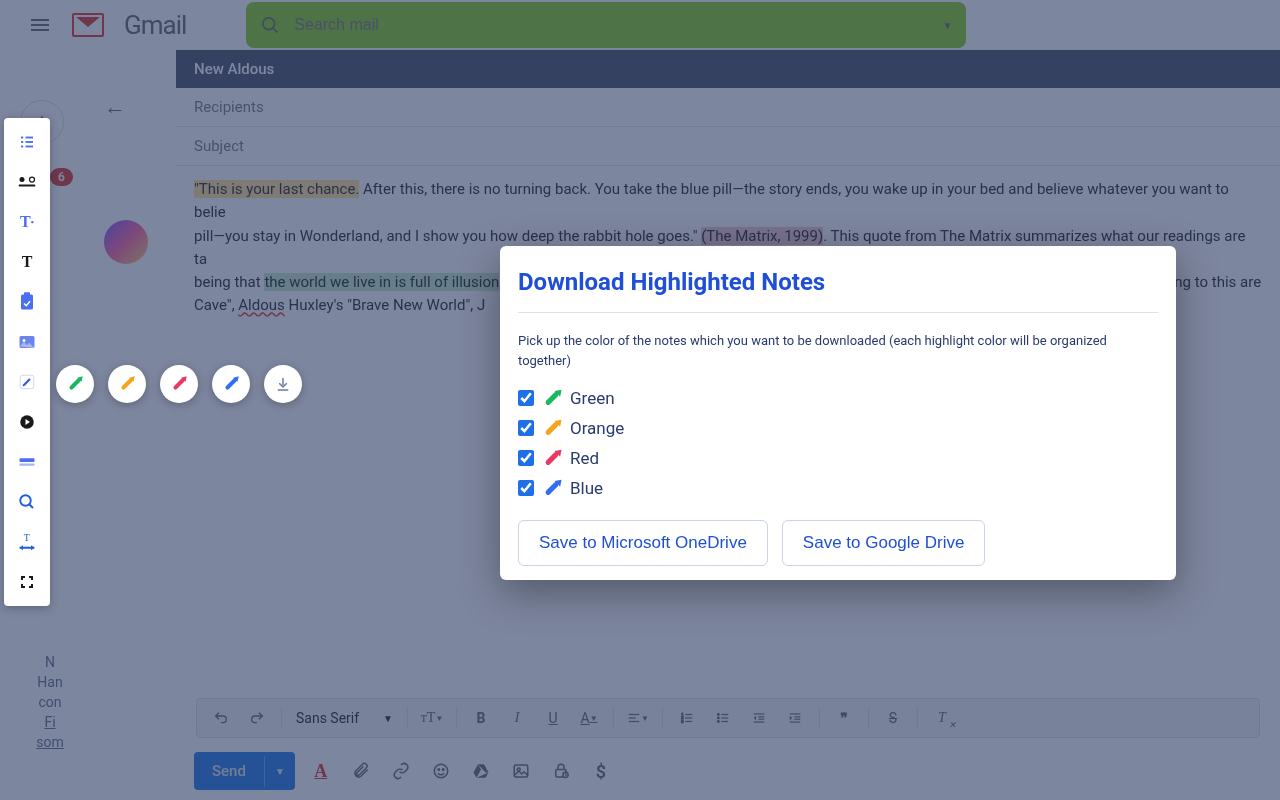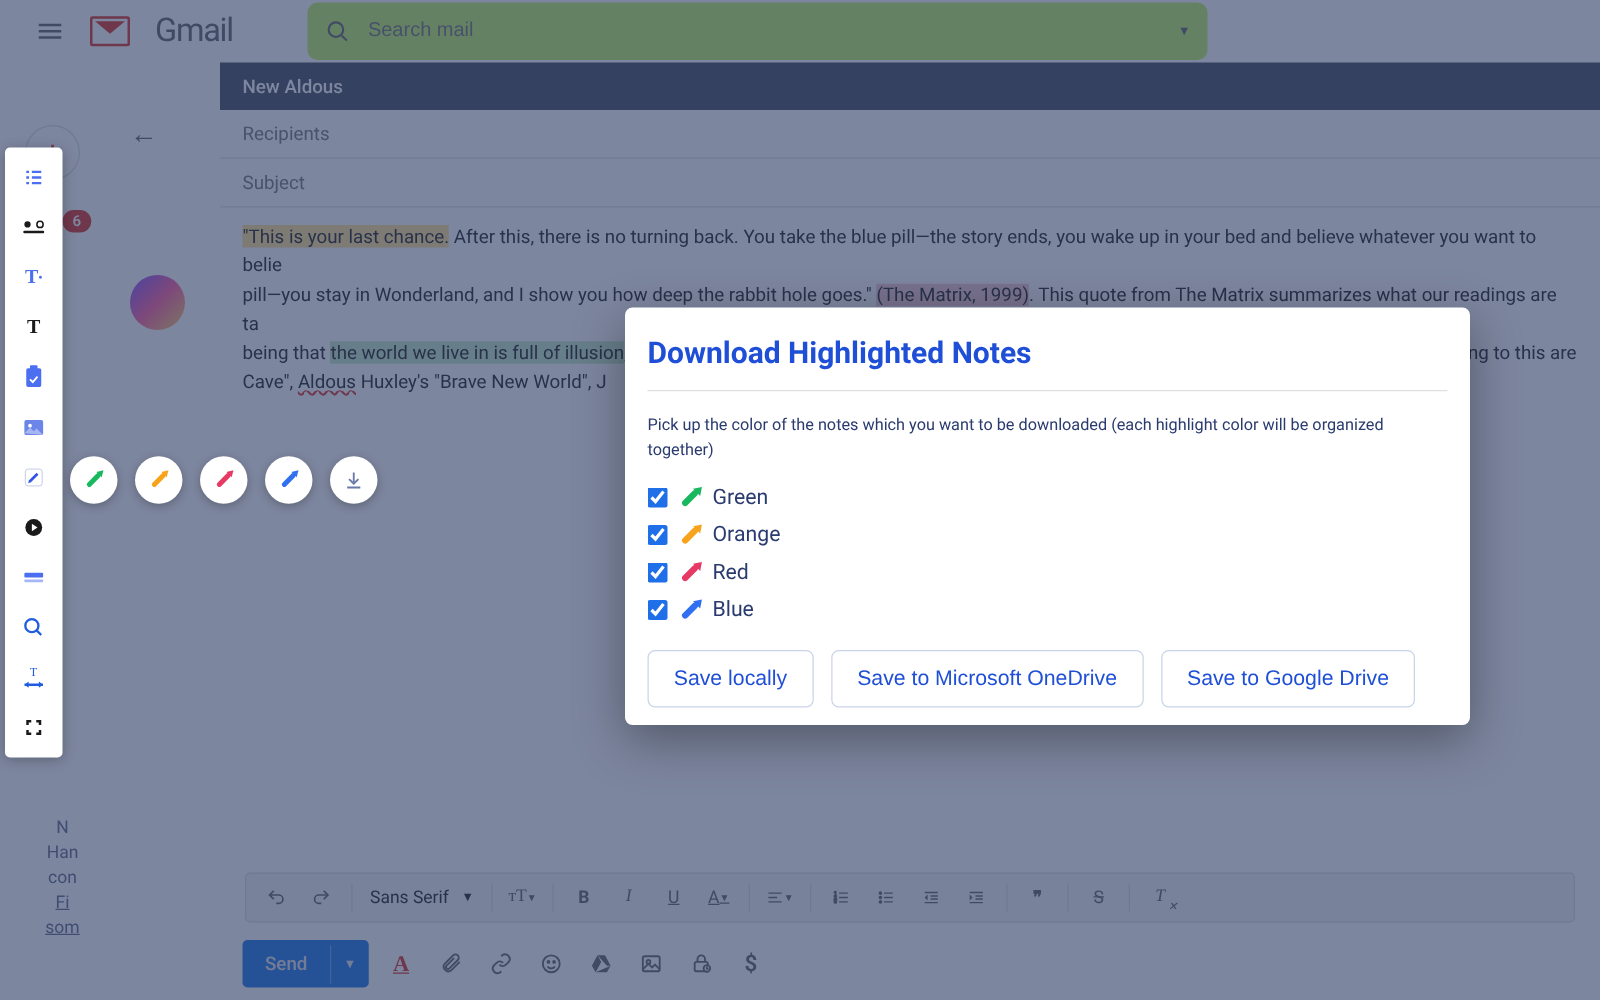--- a/index.html
+++ b/index.html
@@ -8,21 +8,21 @@
   
   .gmail-bg { position: absolute; inset: 0; background: #fff; }
   .gmail-header { height: 50px; display: flex; align-items: center; padding: 0 16px; background: #fff; }
   .menu-btn { width: 48px; height: 48px; display:flex; align-items:center; justify-content:center; font-size: 22px; color:#5f6368; }
   .menu-btn .bars { width:18px; height:12px; display:flex; flex-direction:column; justify-content:space-between;}
   .menu-btn .bars span { background:#5f6368; height:2px; width:100%; display:block;}
   .gmail-logo { display:flex; align-items:center; margin-left:8px; }
   .gmail-logo .m-icon { width:32px; height:24px; background:#fff; border:2px solid #d93025; border-radius:2px; position:relative; }
   .gmail-logo .m-icon::before { content:""; position:absolute; left:2px; top:2px; width:0; height:0; border-left:12px solid transparent; border-right:12px solid transparent; border-top:10px solid #d93025;}
   .gmail-logo span.txt { font-size:26px; color:#5f6368; margin-left:20px; letter-spacing:-1px; font-weight:400;}
-  .search-bar { margin-left:60px; flex:1; max-width:720px; background:#bef264; border-radius:8px; height:46px; display:flex; align-items:center; padding:0 14px; }
+  .search-bar { margin-left:60px; flex:1; max-width:720px; background:#84cc16; border-radius:8px; height:46px; display:flex; align-items:center; padding:0 14px; }
   .search-bar .sicon { color:#5f6368; margin-right:14px; }
   .search-bar input { border:none; background:transparent; font-size:16px; color:#5f6368; flex:1; outline:none;}
   .search-bar .caret { color:#5f6368; font-size:10px;}
 
   .compose-area { position:absolute; left:176px; top:50px; right:0; bottom:0; background:#fff; }
   .compose-header { background:#404a5c; color:#fff; padding:10px 18px; font-size:15px; font-weight:500;}
   .compose-field { padding:10px 18px; border-bottom:1px solid #e0e0e0; color:#777; font-size:15px;}
   .compose-body { padding:12px 18px; font-size:15px; color:#222; line-height:1.55;}
   .hl-y { background:#ffe28f; }
   .hl-r1 { background:#f1c9d0; }
@@ -33,21 +33,21 @@
 
   .avatar-little { position:absolute; left:20px; top:100px; width:44px; height:44px; border-radius:50%; background:#fff; border:1px solid #ddd; display:flex; align-items:center; justify-content:center; font-size:22px; color:#d93025;}
   .badge6 { position:absolute; left:50px; top:168px; background:#d93025; color:#fff; border-radius:10px; font-size:12px; padding:2px 8px; font-weight:600;}
 
   .user-avatar { position:absolute; left:104px; top:220px; width:44px; height:44px; border-radius:50%; background: linear-gradient(135deg,#7b4fff,#ff5ea0,#ffd35e); }
 
   
   .format-bar { position:absolute; left:196px; right:20px; bottom:62px; height:40px; background:#f1f3f4; border:1px solid #dadce0; border-radius:4px; display:flex; align-items:center; padding:0 8px; gap:4px; }
   .format-bar .fb { width:32px; height:32px; display:flex; align-items:center; justify-content:center; color:#5f6368; font-size:14px; }
   .format-bar .sep { width:1px; height:22px; background:#dadce0; margin:0 4px;}
-  .format-bar .font-sel { font-size:14px; color:#202124; padding:0 6px; display:flex; align-items:center; gap:10px;}
+  .format-bar .font-sel { font-size:14px; color:#202124; padding:0 6px; display:flex; align-items:center; gap:24px;}
 
   .send-row { position:absolute; left:194px; bottom:10px; display:flex; align-items:center; gap:12px;}
   .send-btn { display:flex; align-items:center; background:#1a73e8; color:#e5e5e5; border-radius:4px; overflow:hidden;}
   .send-btn .lbl { padding:10px 18px; font-weight:500; font-size:15px;}
   .send-btn .dd { padding:10px 10px; border-left:1px solid rgba(255,255,255,.3); font-size:10px;}
   .send-row .sb { width:28px; height:28px; display:flex; align-items:center; justify-content:center; color:#5f6368; font-size:18px;}
   .send-row .sb.ul { color:#d93025; text-decoration:underline; font-weight:700; font-family: serif;}
 
   
   .ts { position:absolute; left:30px; color:#606a8a; font-size:14px; text-align:center; width:40px;}
@@ -379,17 +379,16 @@
         <span class="pencil-ic" style="background:#e63963;color:#e63963;"></span>
         <span>Red</span>
       </div>
       <div class="color-row">
         <input type="checkbox" checked="" style="">
         <span class="pencil-ic" style="background:#2f6ff0;color:#2f6ff0;"></span>
         <span>Blue</span>
       </div>
     </div>
   <div class="modal-actions">
-    <button>Save locally</button>
     <button>Save to Microsoft OneDrive</button>
     <button>Save to Google Drive</button>
   </div>
 </div>
 
 </body></html>

